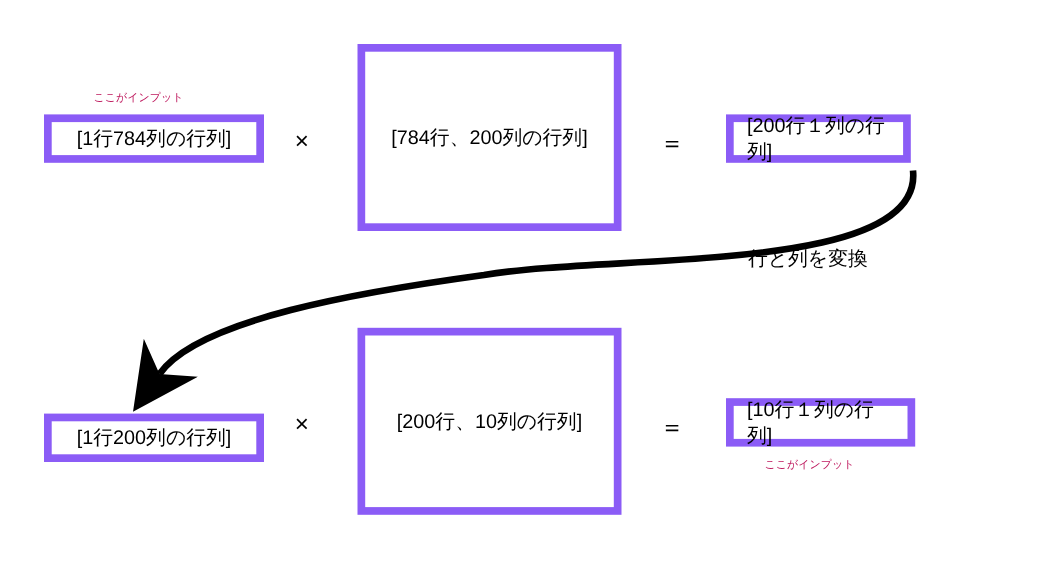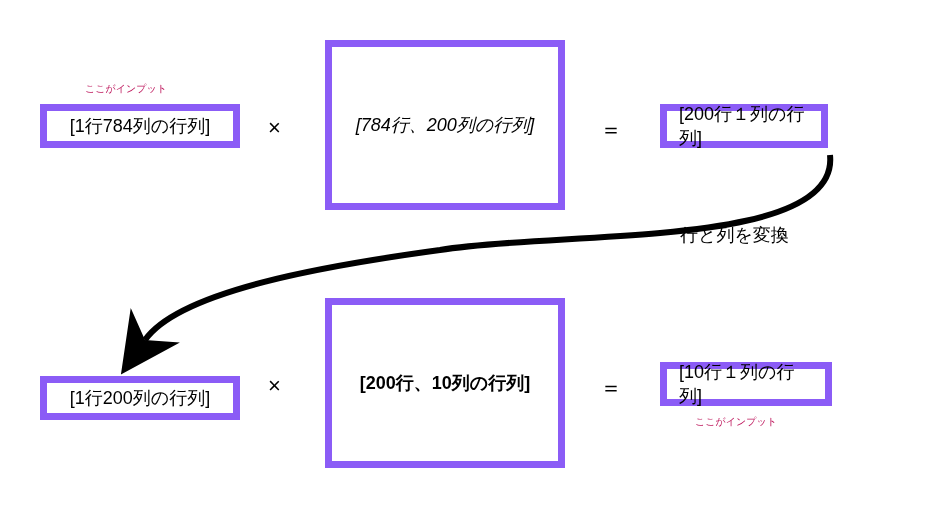--- a/index.html
+++ b/index.html
@@ -54,21 +54,21 @@
 <body>
 
 <div class="label" style="left:85px; top:82px;">ここがインプット</div>
 
 <div class="box small-box" style="left:40px; top:104px; width:200px;">
   <span>[1行784列の行列]</span>
 </div>
 
 <div class="operator" style="left:268px; top:115px;">×</div>
 
-<div class="box large-box" style="left:325px; top:40px;font-style:italic;">
+<div class="box large-box" style="left:325px; top:40px;">
   <span>[784行、200列の行列]</span>
 </div>
 
 <div class="operator" style="left:600px; top:115px;">＝</div>
 
 <div class="box small-box" style="left:660px; top:104px; width:168px;">
   <span>[200行１列の行列]</span>
 </div>
 
 <svg class="arrow" style="left:0; top:0;" width="943" height="519">
@@ -83,21 +83,21 @@
 </svg>
 
 <div class="annotation" style="left:680px; top:223px;">行と列を変換</div>
 
 <div class="box small-box" style="left:40px; top:376px; width:200px;">
   <span>[1行200列の行列]</span>
 </div>
 
 <div class="operator" style="left:268px; top:373px;">×</div>
 
-<div class="box large-box" style="left:325px; top:298px;font-weight:bold;">
+<div class="box large-box" style="left:325px; top:298px;">
   <span>[200行、10列の行列]</span>
 </div>
 
 <div class="operator" style="left:600px; top:373px;">＝</div>
 
 <div class="box small-box" style="left:660px; top:362px; width:172px;">
   <span>[10行１列の行列]</span>
 </div>
 
 <div class="label" style="left:695px; top:415px;">ここがインプット</div>

